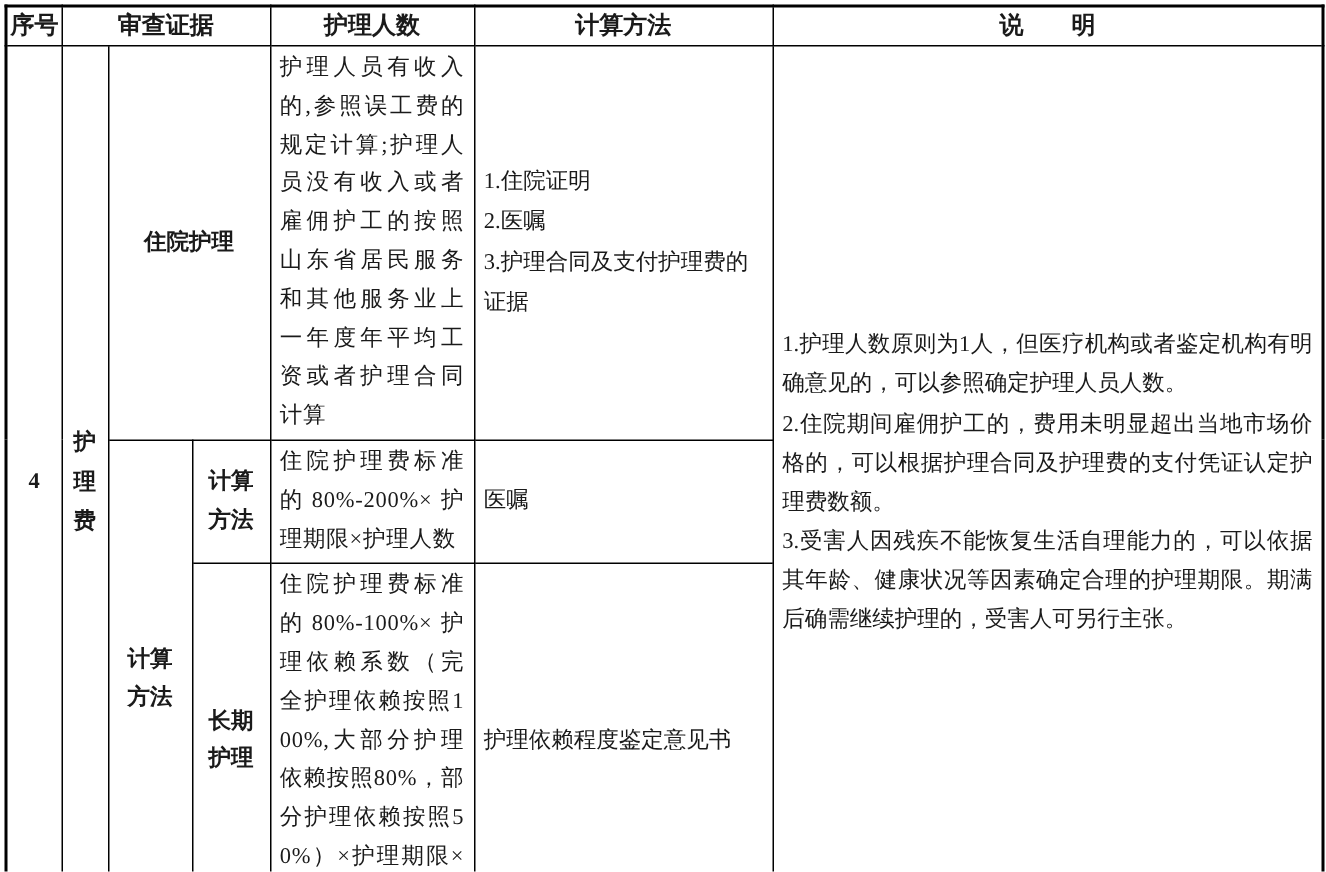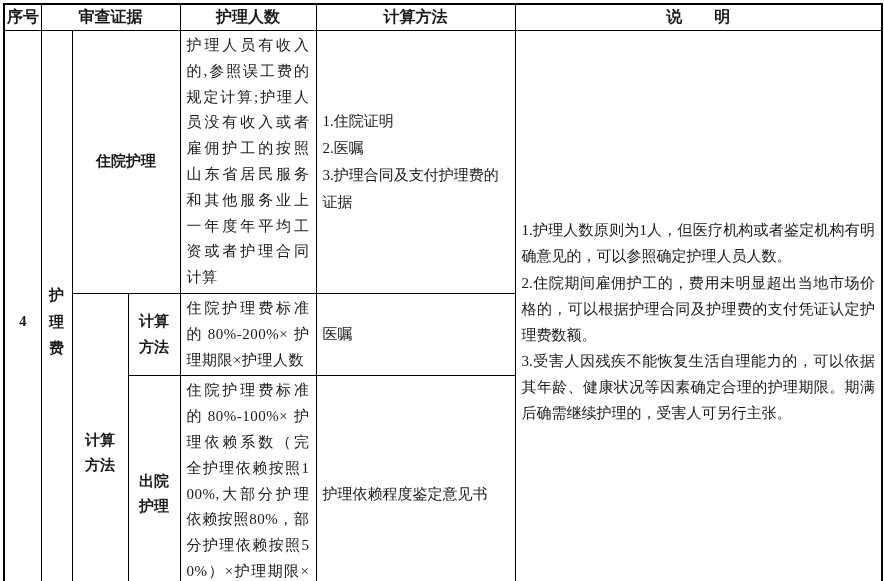--- a/index.html
+++ b/index.html
@@ -131,20 +131,20 @@
         <div class="w2">计算方法</div>
       </td>
       <td class="center">
         <div class="w2">计算方法</div>
       </td>
       <td class="method">住院护理费标准的80%-200%×护理期限×护理人数</td>
       <td class="evidence">医嘱</td>
     </tr>
     <tr class="row-long-term">
       <td class="center">
-        <div class="w2">出院护理</div>
+        <div class="w2">长期护理</div>
       </td>
       <td class="method">住院护理费标准的80%-100%×护理依赖系数（完全护理依赖按照100%,大部分护理依赖按照80%，部分护理依赖按照50%）×护理期限×护理人数</td>
       <td class="evidence">护理依赖程度鉴定意见书</td>
     </tr>
   </tbody>
     </table>
 </div>
 
 </body></html>

